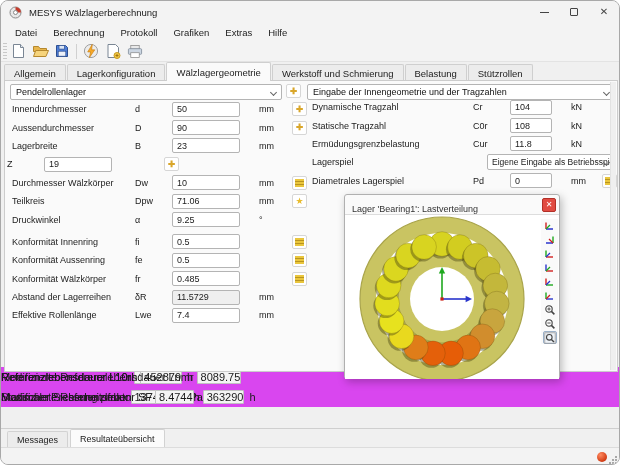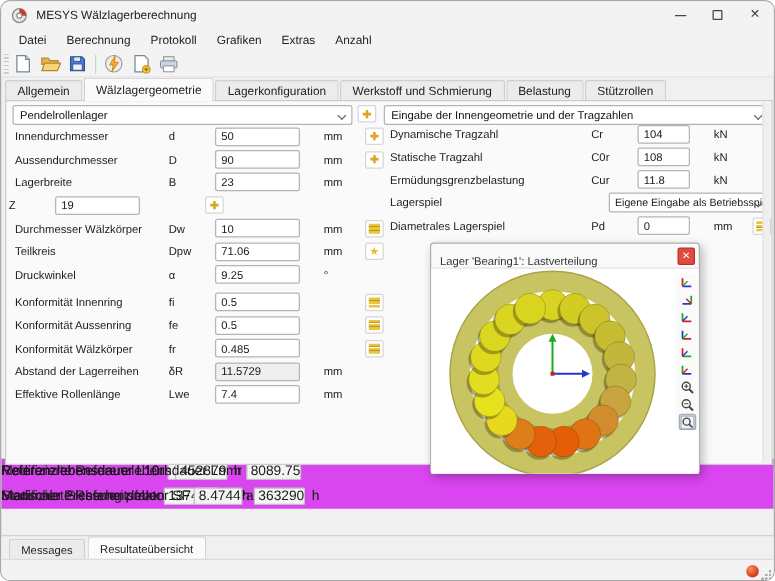--- a/index.html
+++ b/index.html
@@ -138,21 +138,21 @@
     </div>
   </div>
 
   <div class="menubar">
 
   <span class="menuitem">Datei</span>
       <span class="menuitem">Berechnung</span>
       <span class="menuitem">Protokoll</span>
       <span class="menuitem">Grafiken</span>
       <span class="menuitem">Extras</span>
-      <span class="menuitem">Anzahl</span>
+      <span class="menuitem">Hilfe</span>
     </div>
 
   <div class="toolbar">
     <span class="grip"></span>
     <span class="tbtn">
         <svg width="14" height="16" viewBox="0 0 14 16">
           <path d="M2.5 1.5h7l3 3v10h-10z" fill="#ffffff" stroke="#7a8694"></path>
           <path d="M9.5 1.5v3h3" fill="#e3eaf2" stroke="#7a8694"></path>
         </svg>
       </span>
@@ -188,22 +188,22 @@
           <rect x="4" y="1" width="9" height="4" fill="#e9e9e9" stroke="#8a8a8a" stroke-width="0.8"></rect>
           <rect x="1.5" y="4.5" width="14" height="6" rx="1" fill="#ccd6e2" stroke="#7a8694" stroke-width="0.8"></rect>
           <rect x="4" y="8.8" width="9" height="5" fill="#ffffff" stroke="#8a8a8a" stroke-width="0.8"></rect>
         </svg>
       </span>
   </div>
 
   <div class="tabstrip">
 
   <span class="tab">Allgemein</span>
+      <span class="tab">Lagerkonfiguration</span>
       <span class="tab active">Wälzlagergeometrie</span>
-      <span class="tab">Lagerkonfiguration</span>
       <span class="tab">Werkstoff und Schmierung</span>
       <span class="tab">Belastung</span>
       <span class="tab">Stützrollen</span>
     </div>
 
   <div class="pane">
     <div class="combo combo1">
       <span>Pendelrollenlager</span>
       <span class="chev"></span>
     </div>

